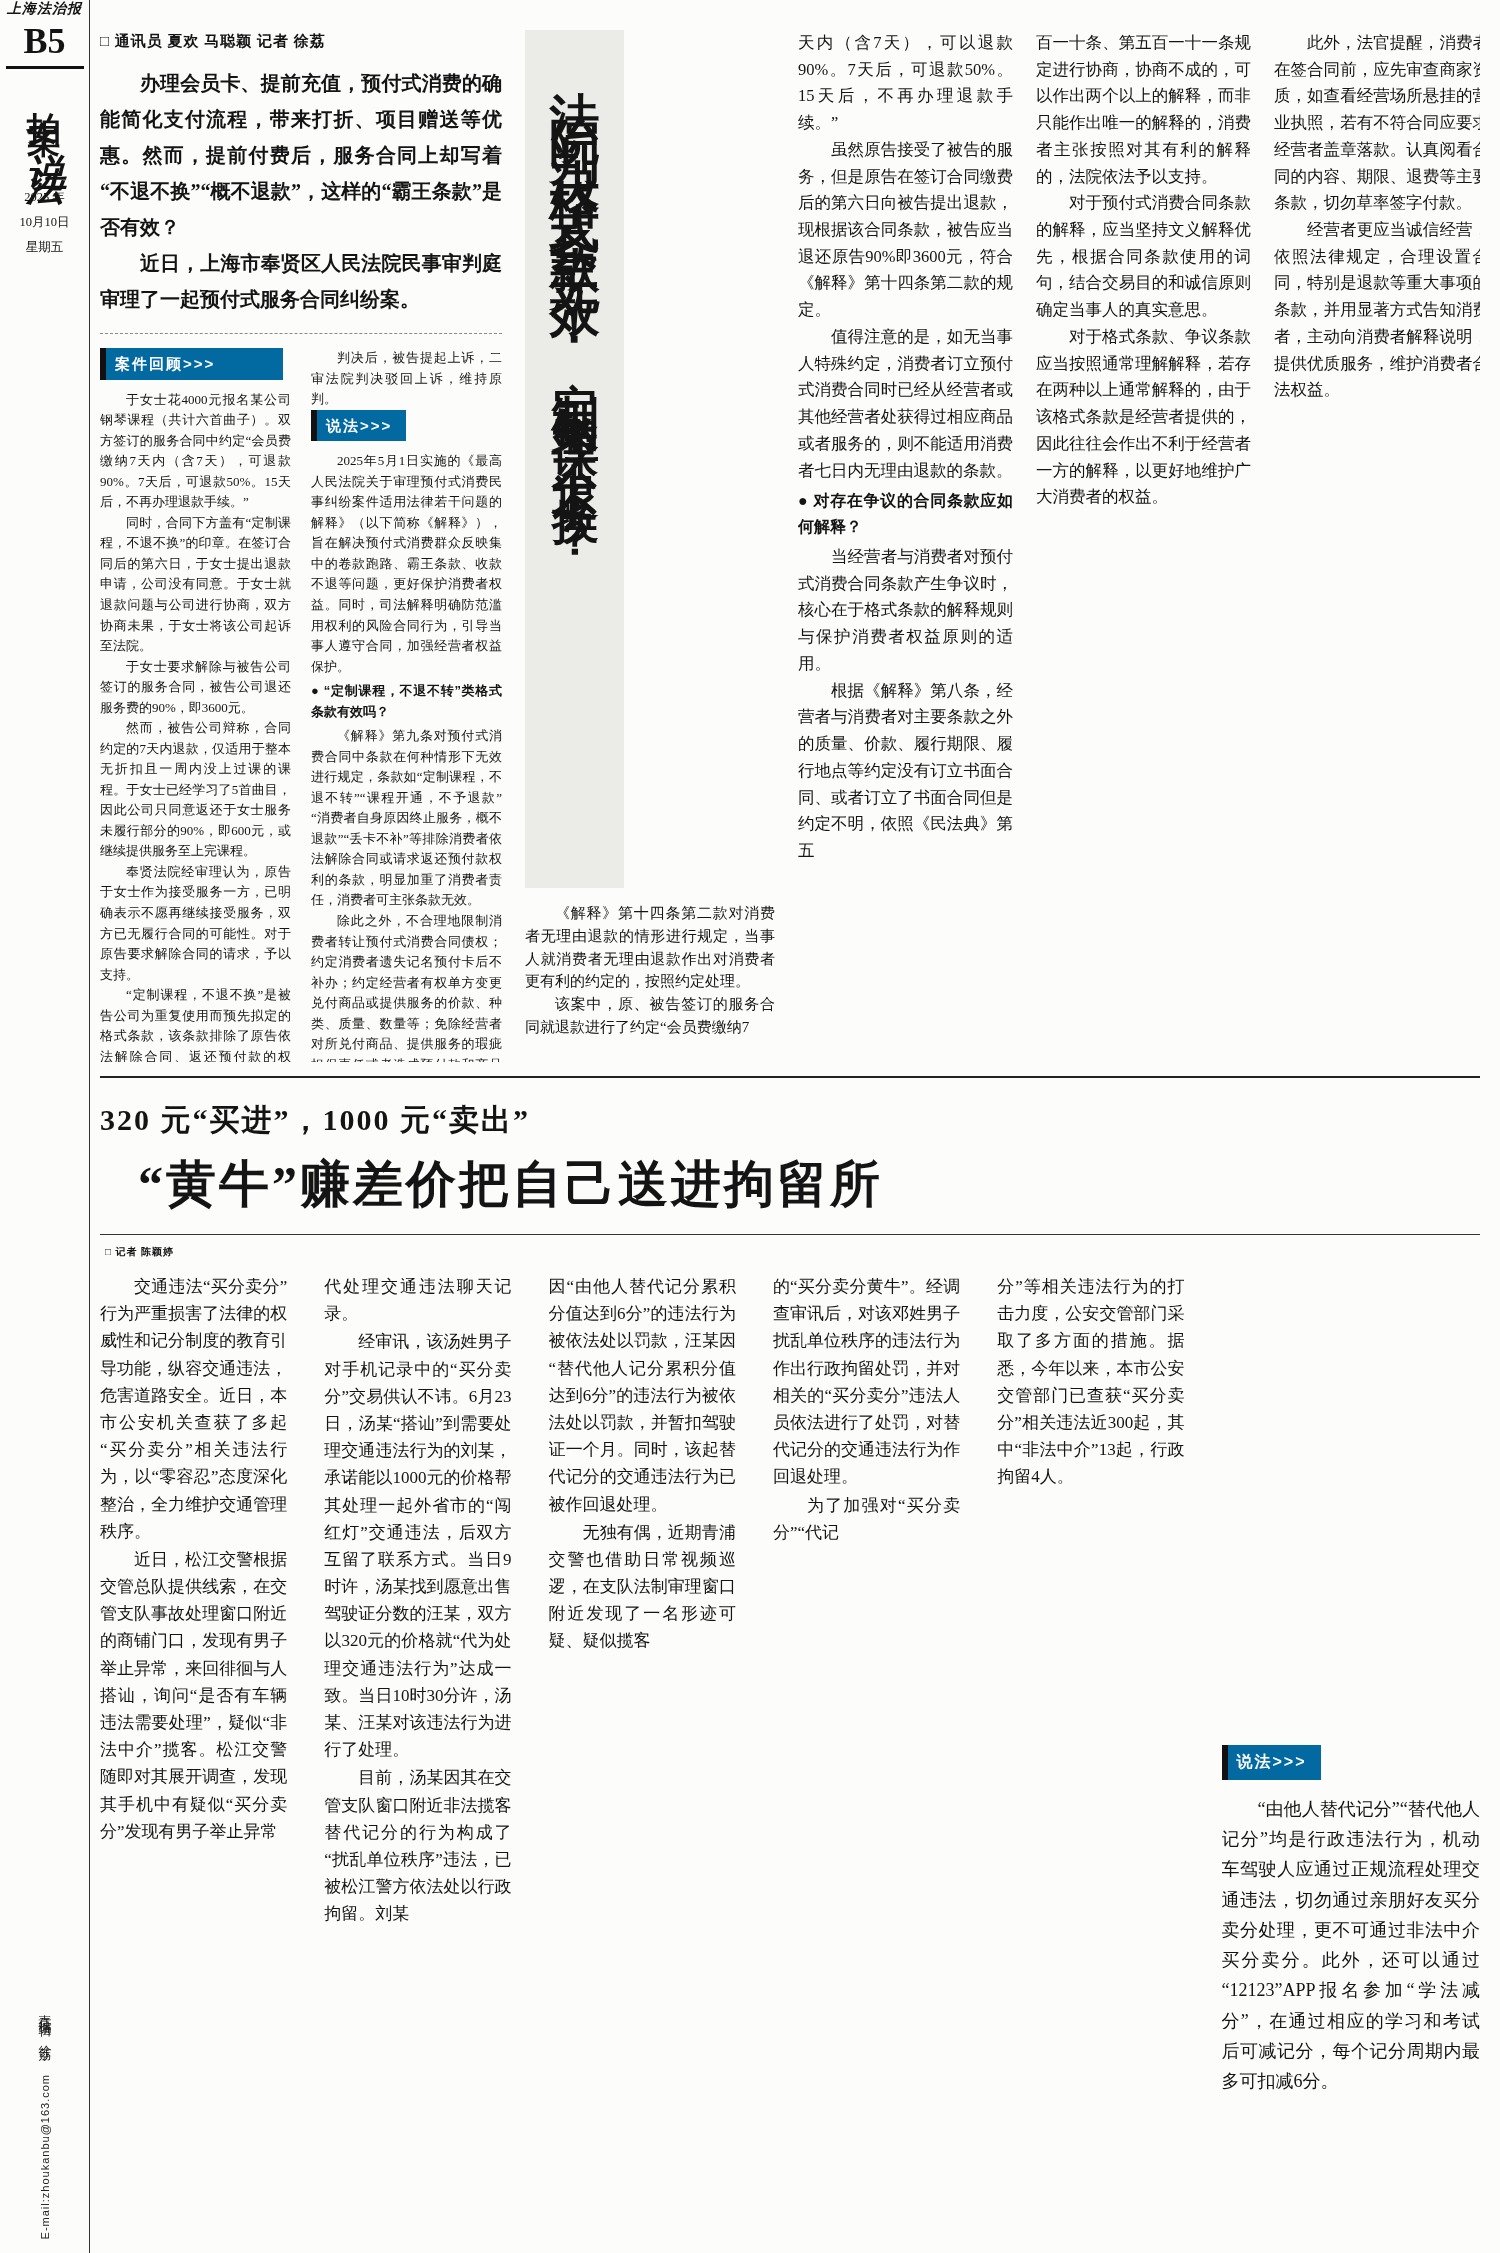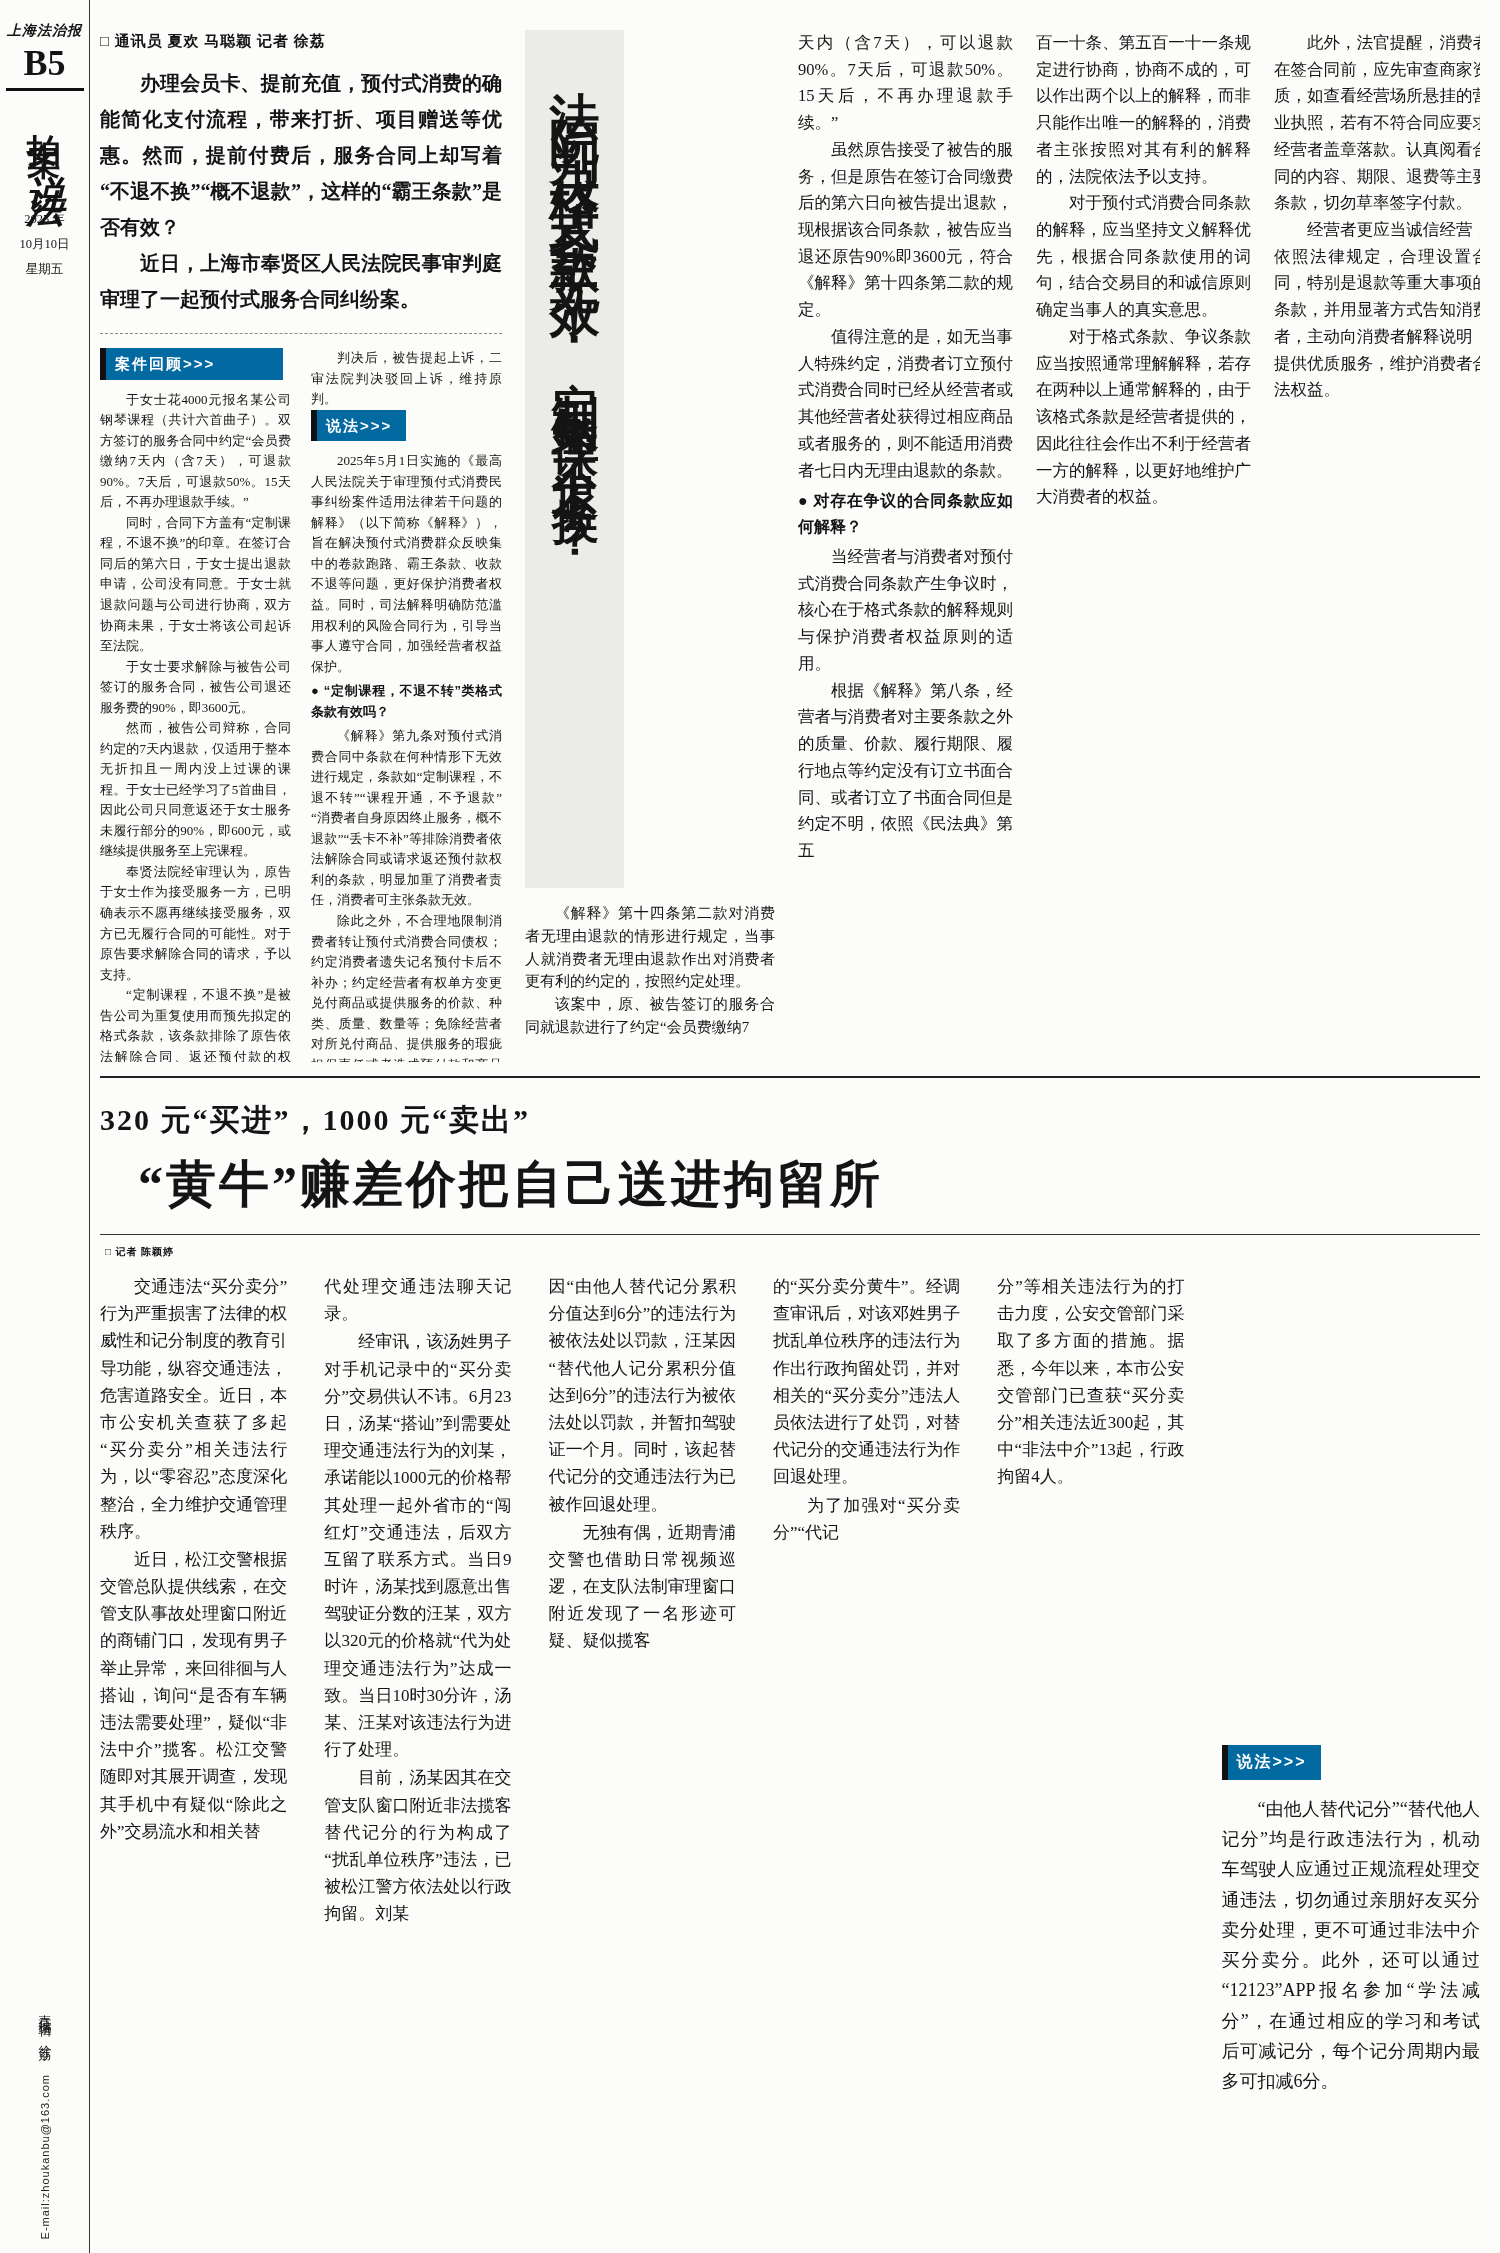--- a/index.html
+++ b/index.html
@@ -3,21 +3,21 @@
 <meta charset="utf-8">
 <title>上海法治报 B5</title>
 <style>
   * { margin:0; padding:0; box-sizing:border-box; }
   html,body { background:#e8e8e4; }
   body { font-family:"Liberation Serif","DejaVu Serif",serif; color:#141414; }
   .page { position:relative; width:1500px; height:2253px; background:#fcfcfa; margin:0 auto; overflow:hidden; }
 
   
   .sidebar { position:absolute; left:0; top:0; width:90px; height:100%;
-             border-right:1px solid #333; display:flex; flex-direction:column; align-items:center; padding:22px 4px 10px; }
+             border-right:1px solid #333; display:flex; flex-direction:column; align-items:center; padding:0 4px 10px; }
   .logo { font-size:14px; font-weight:700; letter-spacing:1px; white-space:nowrap; font-style:italic; }
   .pageno { font-size:36px; font-weight:700; margin:2px 0 4px; font-family:"Liberation Serif",serif;text-align:center; }
   .mast-rule { width:78px; border-top:3px solid #111; margin-bottom:12px; }
   .sec1 { writing-mode:vertical-rl; text-orientation:upright; font-family:"Liberation Sans","DejaVu Sans",sans-serif;
           font-weight:900; font-size:34px; letter-spacing:8px; margin-top:4px; }
   .sec2 { writing-mode:vertical-rl; text-orientation:upright; font-size:38px; font-weight:700; font-style:italic;
           letter-spacing:14px; margin-top:22px; }
   .dateblk { margin-top:34px; text-align:center; font-size:12.5px; line-height:2.0; }
   .side-spacer { flex:1 1 auto; }
   .editor { writing-mode:vertical-rl; text-orientation:upright; font-size:13px; letter-spacing:3px; margin-bottom:34px; }
@@ -162,21 +162,21 @@
       <div class="a2-head">
         <div class="kicker">320 元“买进”，1000 元“卖出”</div>
         <div class="headline2">“黄牛”赚差价把自己送进拘留所</div>
         <div class="a2-rule"></div>
         <div class="byline2">□ 记者 陈颖婷</div>
       </div>
 
       <div class="a2-cols">
         <div class="a2col">
           <p class="p">交通违法“买分卖分”行为严重损害了法律的权威性和记分制度的教育引导功能，纵容交通违法，危害道路安全。近日，本市公安机关查获了多起“买分卖分”相关违法行为，以“零容忍”态度深化整治，全力维护交通管理秩序。</p>
-          <p class="p">近日，松江交警根据交管总队提供线索，在交管支队事故处理窗口附近的商铺门口，发现有男子举止异常，来回徘徊与人搭讪，询问“是否有车辆违法需要处理”，疑似“非法中介”揽客。松江交警随即对其展开调查，发现其手机中有疑似“除此之外”交易流水和相关替</p>
+          <p class="p">近日，松江交警根据交管总队提供线索，在交管支队事故处理窗口附近的商铺门口，发现有男子举止异常，来回徘徊与人搭讪，询问“是否有车辆违法需要处理”，疑似“非法中介”揽客。松江交警随即对其展开调查，发现其手机中有疑似“买分卖分”发现有男子举止异常</p>
         </div>
         <div class="a2col">
           <p class="p cont">代处理交通违法聊天记录。</p>
           <p class="p">经审讯，该汤姓男子对手机记录中的“买分卖分”交易供认不讳。6月23日，汤某“搭讪”到需要处理交通违法行为的刘某，承诺能以1000元的价格帮其处理一起外省市的“闯红灯”交通违法，后双方互留了联系方式。当日9时许，汤某找到愿意出售驾驶证分数的汪某，双方以320元的价格就“代为处理交通违法行为”达成一致。当日10时30分许，汤某、汪某对该违法行为进行了处理。</p>
           <p class="p">目前，汤某因其在交管支队窗口附近非法揽客替代记分的行为构成了“扰乱单位秩序”违法，已被松江警方依法处以行政拘留。刘某</p>
         </div>
         <div class="a2col">
           <p class="p cont">因“由他人替代记分累积分值达到6分”的违法行为被依法处以罚款，汪某因“替代他人记分累积分值达到6分”的违法行为被依法处以罚款，并暂扣驾驶证一个月。同时，该起替代记分的交通违法行为已被作回退处理。</p>
           <p class="p">无独有偶，近期青浦交警也借助日常视频巡逻，在支队法制审理窗口附近发现了一名形迹可疑、疑似揽客</p>
         </div>

